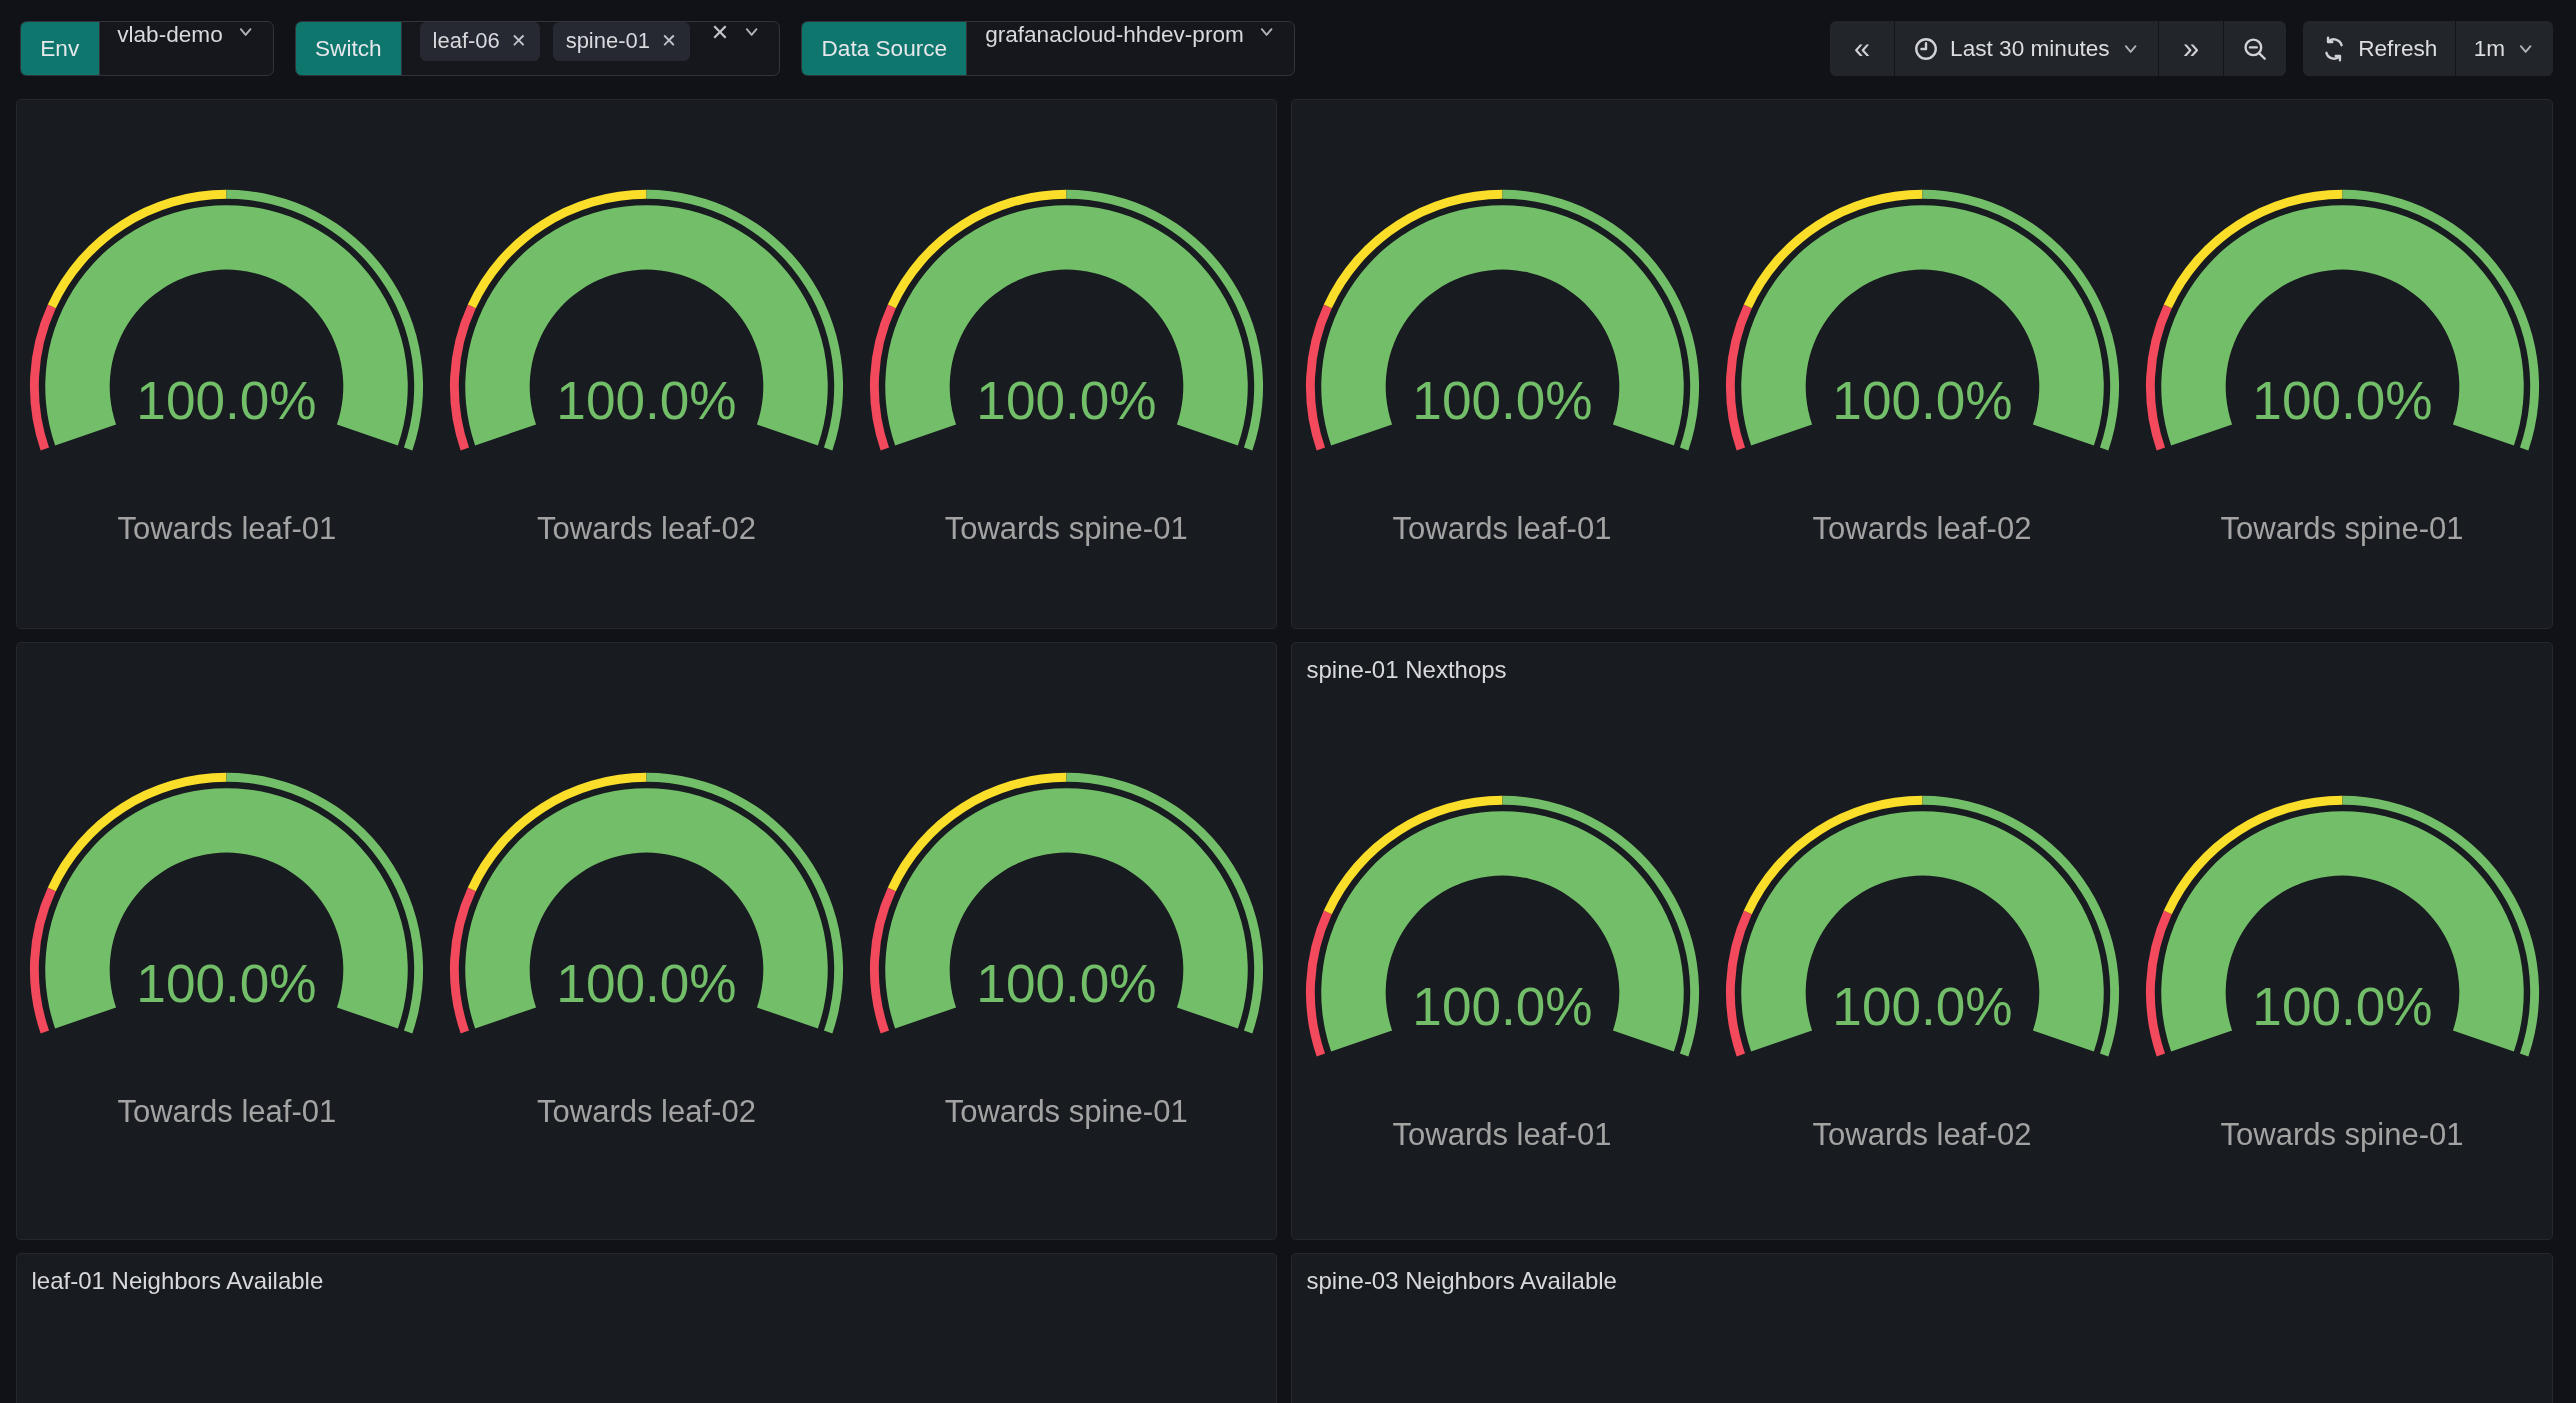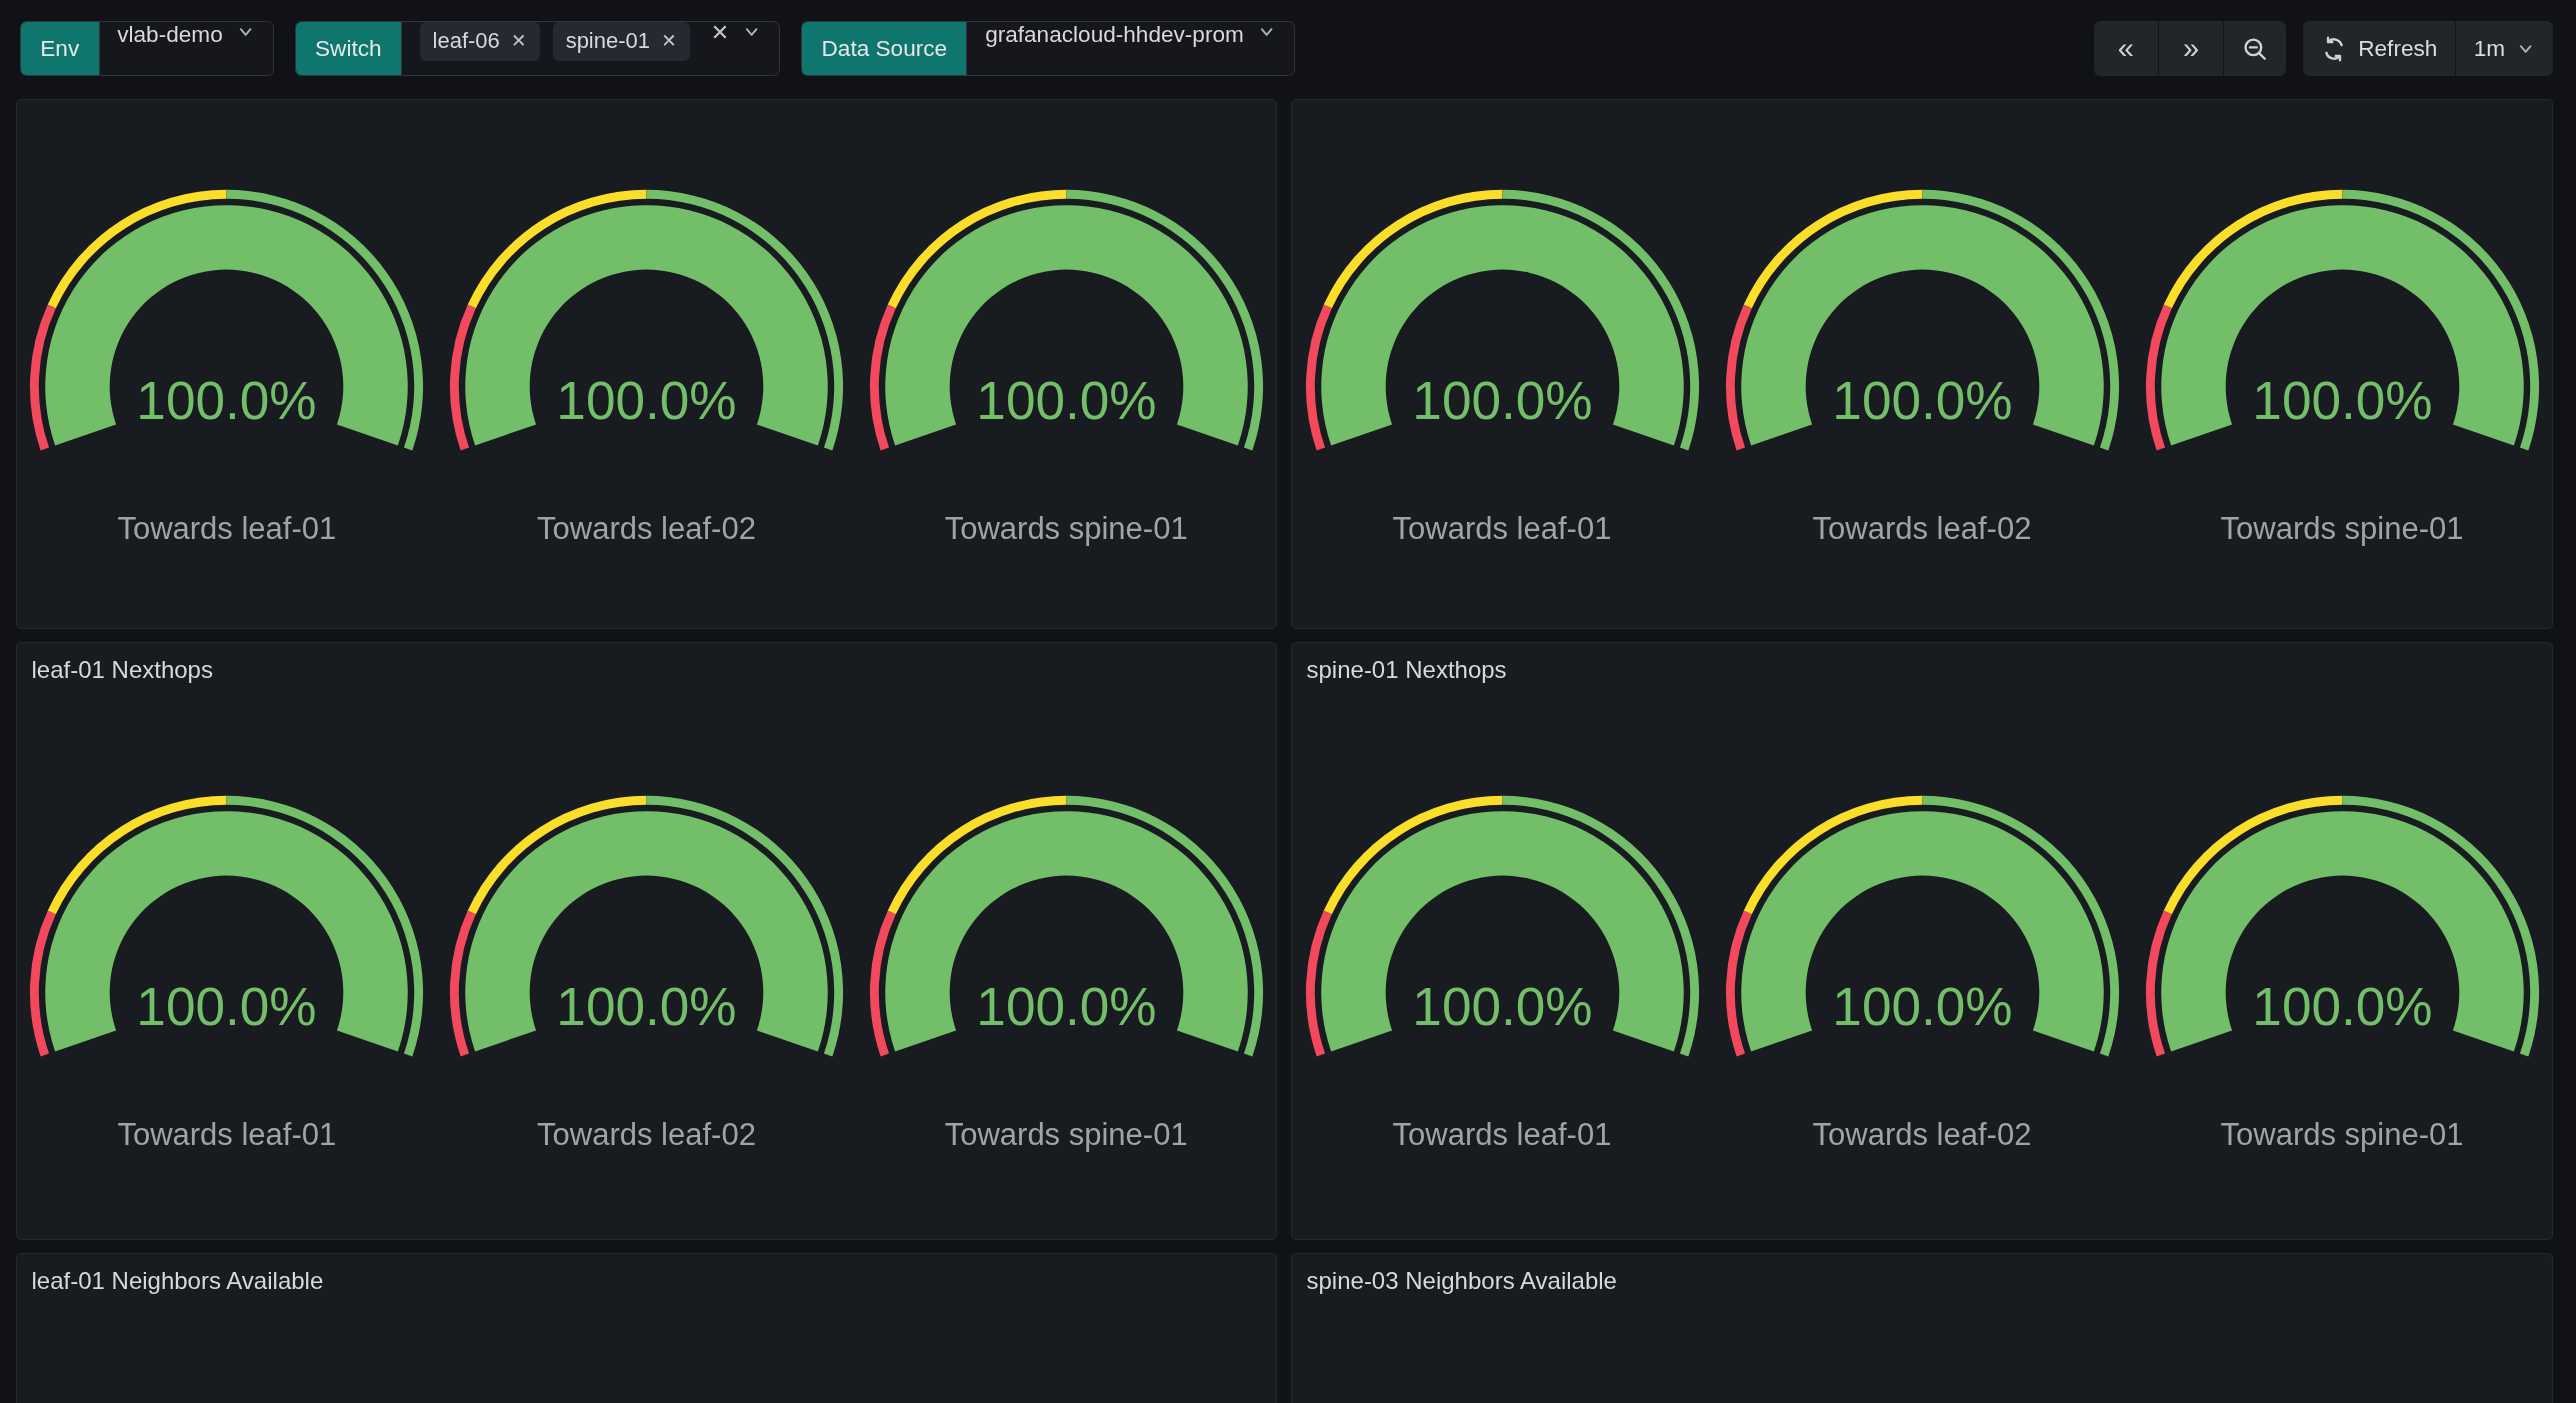--- a/index.html
+++ b/index.html
@@ -121,20 +121,30 @@
         </svg>
     </div>
   </div>
 
   <div class="right-tools">
     <div class="btn-group">
       <div class="seg">
         <span class="glyph-btn">«</span>
       </div>
       <div class="seg">
+        <svg class="tool-icon" viewBox="0 0 24 24">
+          <circle cx="12" cy="12" r="9"></circle>
+            <path d="M12 6.6V12H7.8"></path>
+        </svg>
+        <span>Last 30 minutes</span>
+        <svg class="chev" viewBox="0 0 24 24">
+            <path d="M6 9l6 7 6-7"></path>
+          </svg>
+      </div>
+      <div class="seg">
         <span class="glyph-btn">»</span>
       </div>
       <div class="seg">
         <svg class="tool-icon" viewBox="0 0 24 24">
           <circle cx="10.5" cy="10.5" r="7.2"></circle>
             <path d="M16 16l5 5"></path>
             <path d="M7.4 10.5h6.2"></path>
         </svg>
       </div>
     </div>
@@ -228,21 +238,20 @@
               <path d="M37.26 328.25A225 225 0 1 1 462.74 328.25L387.10 302.21A145 145 0 1 0 112.90 302.21Z" fill="#73BF69"></path>
               <text x="250" y="296" text-anchor="middle" font-size="66" fill="#73BF69">100.0%</text>
             </svg>
           <div class="gauge-label">Towards spine-01</div>
         </div>
       </div>
     </div>
   </div>
 
   <div class="panel row2 colL">
-    <div class="panel-title">leaf-01 Nexthops</div>
     <div class="panel-body">
       <div class="gauge-row">
         <div class="gauge-cell">
           <svg viewBox="0 0 500 360">
               <path d="M19.29 334.44A244 244 0 0 1 28.15 153.43L38.15 158.01A233 233 0 0 0 29.69 330.86Z" fill="#F2495C"></path>
               <path d="M28.15 153.43A244 244 0 0 1 250.00 11.00L250.00 22.00A233 233 0 0 0 38.15 158.01Z" fill="#FADE2A"></path>
               <path d="M250.00 11.00A244 244 0 0 1 480.71 334.44L470.31 330.86A233 233 0 0 0 250.00 22.00Z" fill="#73BF69"></path>
               <path d="M37.26 328.25A225 225 0 1 1 462.74 328.25L387.10 302.21A145 145 0 1 0 112.90 302.21Z" fill="#73BF69"></path>
               <text x="250" y="296" text-anchor="middle" font-size="66" fill="#73BF69">100.0%</text>
             </svg>

